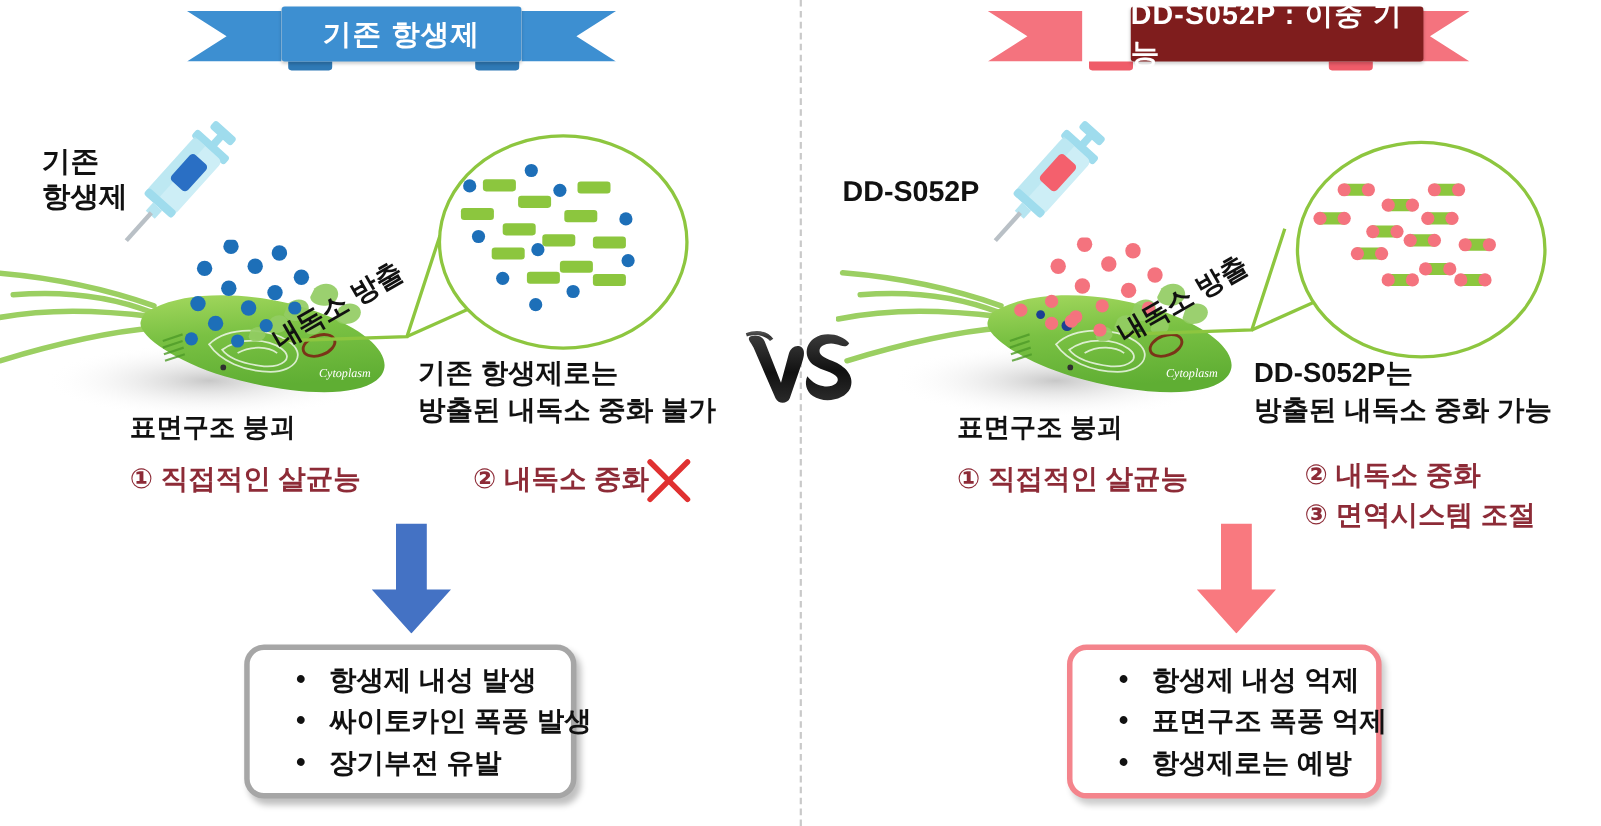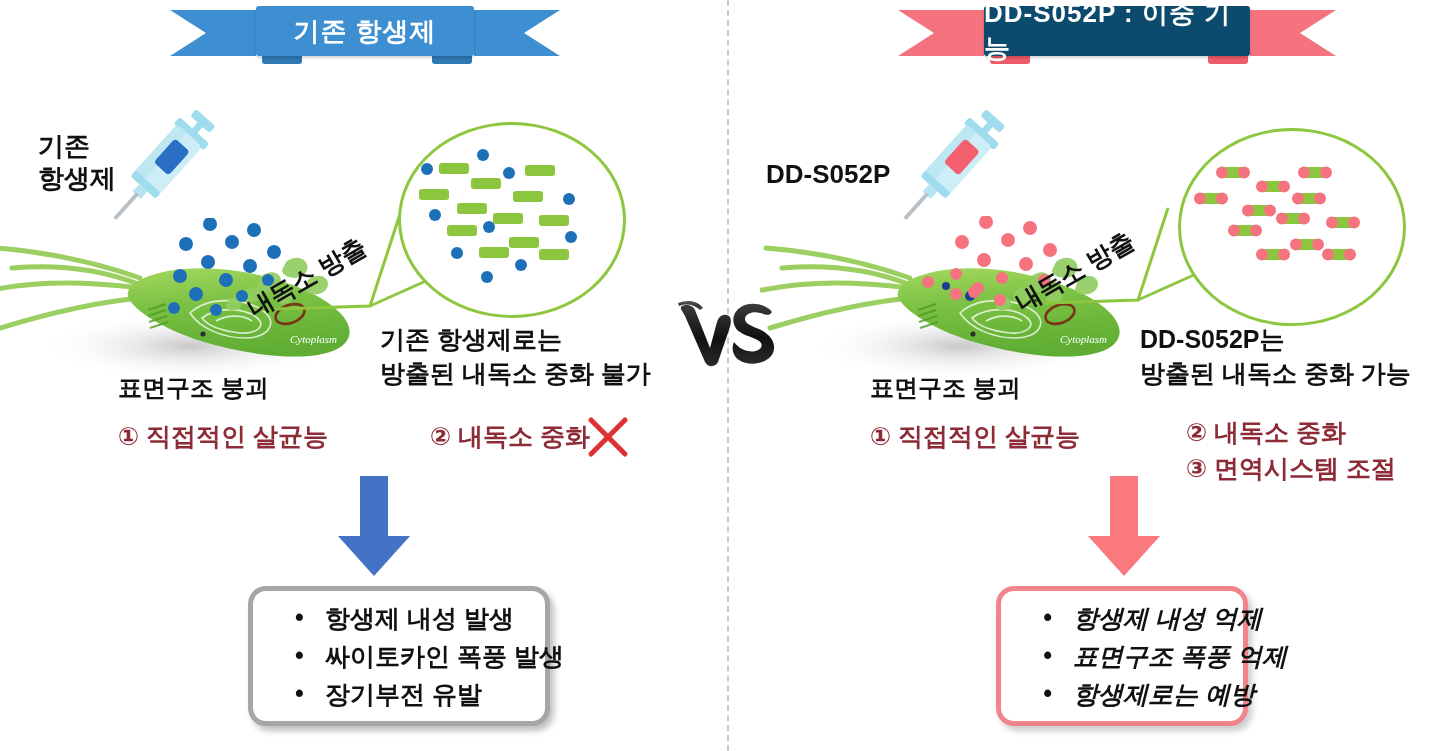--- a/index.html
+++ b/index.html
@@ -42,21 +42,21 @@
   .surface{font-size:24px;}
   .inj-label{font-size:26px;line-height:32px;}
 
   
   .bubble{border:3px solid #8dc63f;border-radius:50%;background:#fff;}
 
   
   .outbox{
     background:#ffffff;border-radius:18px;
     display:flex;flex-direction:column;justify-content:center;
-    padding:14px 0 14px 42px;box-sizing:border-box;margin-left:26px;
+    padding:14px 0 14px 42px;box-sizing:border-box;
   }
   .outbox.gray{border:5px solid #a6a6a6;box-shadow:4px 5px 6px rgba(0,0,0,.25);}
   .outbox.pink{border:5px solid #f4848c;box-shadow:4px 5px 6px rgba(0,0,0,.20);}
   .outbox li{
     list-style:none;font-size:25px;font-weight:bold;color:#111;
     line-height:38px;position:relative;padding-left:30px;white-space:nowrap;
   }
   .outbox li:before{
     content:"•";position:absolute;left:0;top:-1px;font-size:25px;color:#111;
   }
@@ -273,21 +273,21 @@
 
   <div class="abs banner" style="left:898px;top:6px;width:438px;">
     <svg class="tail" style="left:0;" width="86" height="46" viewBox="0 0 86 46">
       <polygon points="0,0 86,0 86,46 0,46 36,23" fill="#f4737e"></polygon>
     </svg>
     <svg class="tail" style="left:352px;" width="86" height="46" viewBox="0 0 86 46">
       <polygon points="0,0 86,0 50,23 86,46 0,46" fill="#f4737e"></polygon>
     </svg>
     <div class="foot" style="left:92px;width:40px;background:#ef5c69;"></div>
     <div class="foot" style="left:310px;width:40px;background:#ef5c69;"></div>
-    <div class="plate" style="width:266px;background:#0c4a6e;">DD-S052P : 이중 기능</div>
+    <div class="plate" style="width:266px;background:#7f1d1d;margin-left:44px;">DD-S052P : 이중 기능</div>
   </div>
 
   <div class="abs" style="left:880px;top:98px;width:150px;height:130px;">
     <svg width="150" height="130" viewBox="0 0 150 130">
       <g transform="rotate(42 75 65)">
         <rect x="62" y="4" width="26" height="9" rx="3" fill="#9fdced"></rect>
         <rect x="72" y="11" width="7" height="12" fill="#9fdced"></rect>
         <rect x="55" y="21" width="40" height="9" rx="3" fill="#9fdced"></rect>
         <rect x="58" y="28" width="34" height="66" rx="5" fill="#cdeef6"></rect>
         <rect x="58" y="28" width="13" height="66" fill="#b6e5f1" opacity=".7"></rect>
@@ -457,21 +457,21 @@
 
   <div class="abs label-maroon cap-num" style="left:1186px;top:414px;width:280px;">② 내독소 중화</div>
   <div class="abs label-maroon cap-num" style="left:1186px;top:450px;width:280px;">③ 면역시스템 조절</div>
 
   <div class="abs" style="left:1080px;top:476px;width:88px;height:100px;">
     <svg width="88" height="100" viewBox="0 0 88 100">
       <polygon points="30,0 58,0 58,60 80,60 44,100 8,60 30,60" fill="#f9797f"></polygon>
     </svg>
   </div>
 
-  <div class="abs outbox pink" style="left:970px;top:586px;width:252px;height:140px;font-style:italic;">
+  <div class="abs outbox pink" style="left:970px;top:586px;width:286px;height:140px;">
     <ul>
       <li>항생제 내성 억제</li>
       <li>표면구조 폭풍 억제</li>
       <li>항생제로는 예방</li>
     </ul>
   </div>
 
 </div>
 
 </body></html>

